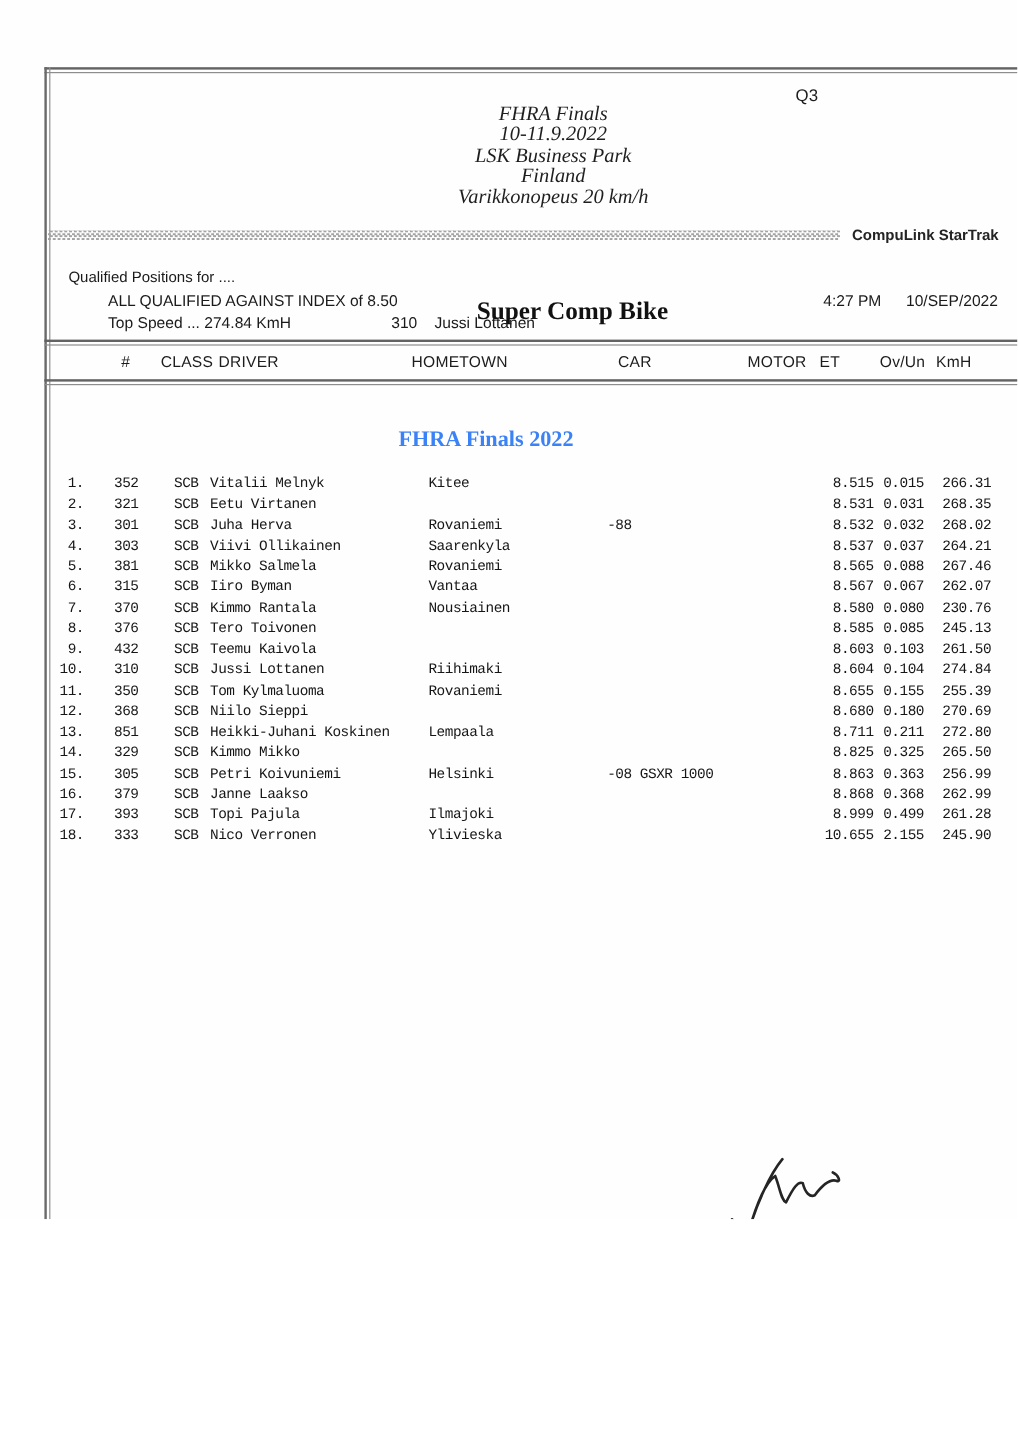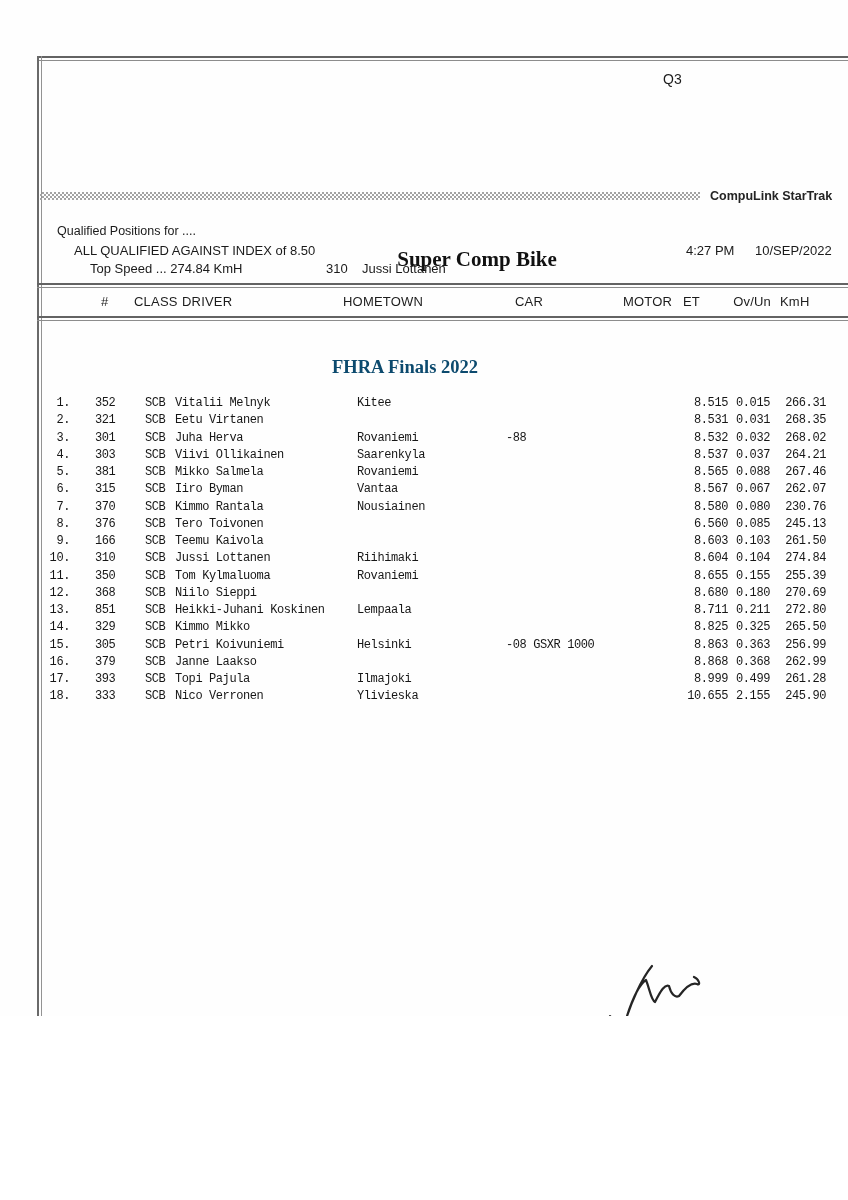--- a/index.html
+++ b/index.html
@@ -29,38 +29,38 @@
     background:repeating-conic-gradient(#a3a3a3 0% 25%, transparent 0% 50%);
     background-size:4px 4px;
   }
   .brand{position:absolute;top:189px;left:710px;font-size:12.5px;font-weight:600;color:#242424;}
 
   .qual-label{position:absolute;top:224px;left:57px;font-size:12.5px;}
   .category-title{
     position:absolute;top:215px;left:477px;transform:translateX(-50%);
     font-family:"Liberation Serif",serif;font-weight:bold;font-size:21px;color:#111;margin-top:32px;
   }
-  .index-line{position:absolute;top:243px;left:74px;font-size:13px;text-align:center;}
+  .index-line{position:absolute;top:243px;left:90px;font-size:13px;text-align:center;}
   .time{position:absolute;top:243px;left:686px;font-size:13px;}
   .date{position:absolute;top:243px;left:755px;font-size:13px;}
   .topspeed{position:absolute;top:261px;left:90px;font-size:13px;}
   .ts-num{position:absolute;left:236px;}
   .ts-name{position:absolute;left:272px;}
 
   
   .colhead{position:absolute;top:294px;font-size:13px;letter-spacing:.2px;color:#1c1c1c;}
   .ch-0{left:101px;}  .ch-1{left:134px;}  .ch-2{left:182px;}
   .ch-3{left:343px;}  .ch-4{left:515px;}  .ch-5{left:623px;}
   .ch-6{left:662px;width:38px;text-align:right;}
   .ch-7{left:731px;width:40px;text-align:right;}
   .ch-8{left:780px;width:46px;text-align:left;}
 
   .table-title{
     position:absolute;top:357px;left:405px;transform:translateX(-50%);
-    font-family:"Liberation Serif",serif;font-weight:bold;font-size:18.5px;color:#0c4a6e;
+    font-family:"Liberation Serif",serif;font-weight:bold;font-size:18.5px;color:#3b82f6;
   }
 
   
   .rows{position:absolute;top:396px;left:0;width:848px;
     font-family:"Liberation Mono",monospace;font-size:12px;letter-spacing:-0.4px;color:#161616;}
   .trow{position:relative;height:17.25px;}
   .cell{position:absolute;top:0;}
   .c-rank{left:0;width:70px;text-align:right;}
   .c-num{left:95px;}
   .c-class{left:145px;}
@@ -86,20 +86,27 @@
 
 <div class="page">
 
   <div class="line-h" style="top:56px;left:37px;right:0;"></div>
   <div class="line-h thin" style="top:60px;left:37px;right:0;"></div>
   <div class="line-v" style="top:56px;left:37px;height:1024px;"></div>
   <div class="line-v thin" style="top:56px;left:41px;height:1024px;"></div>
 
   <div class="session">Q3</div>
 
+  <div class="event-header">
+    <div>FHRA Finals</div>
+    <div>10-11.9.2022</div>
+    <div>LSK Business Park</div>
+    <div>Finland</div>
+    <div>Varikkonopeus 20 km/h</div>
+  </div>
 
   <div class="dotband"></div>
   <div class="brand">CompuLink StarTrak</div>
 
   <div class="abs qual-label">Qualified Positions for ....</div>
   <div class="category-title">Super Comp Bike</div>
   <div class="abs index-line">ALL QUALIFIED AGAINST INDEX of  8.50</div>
   <div class="abs time">4:27 PM</div>
   <div class="abs date">10/SEP/2022</div>
   <div class="abs topspeed">
@@ -202,27 +209,27 @@
         <span class="cell c-ovun">0.080</span>
         <span class="cell c-kmh">230.76</span>
       </div>
       <div class="trow">
         <span class="cell c-rank">8.</span>
         <span class="cell c-num">376</span>
         <span class="cell c-class">SCB</span>
         <span class="cell c-driver">Tero Toivonen</span>
         <span class="cell c-hometown"></span>
         <span class="cell c-car"></span>
-        <span class="cell c-et">6.560</span>
+        <span class="cell c-et">8.585</span>
         <span class="cell c-ovun">0.085</span>
         <span class="cell c-kmh">245.13</span>
       </div>
       <div class="trow">
         <span class="cell c-rank">9.</span>
-        <span class="cell c-num">166</span>
+        <span class="cell c-num">432</span>
         <span class="cell c-class">SCB</span>
         <span class="cell c-driver">Teemu Kaivola</span>
         <span class="cell c-hometown"></span>
         <span class="cell c-car"></span>
         <span class="cell c-et">8.603</span>
         <span class="cell c-ovun">0.103</span>
         <span class="cell c-kmh">261.50</span>
       </div>
       <div class="trow">
         <span class="cell c-rank">10.</span>

